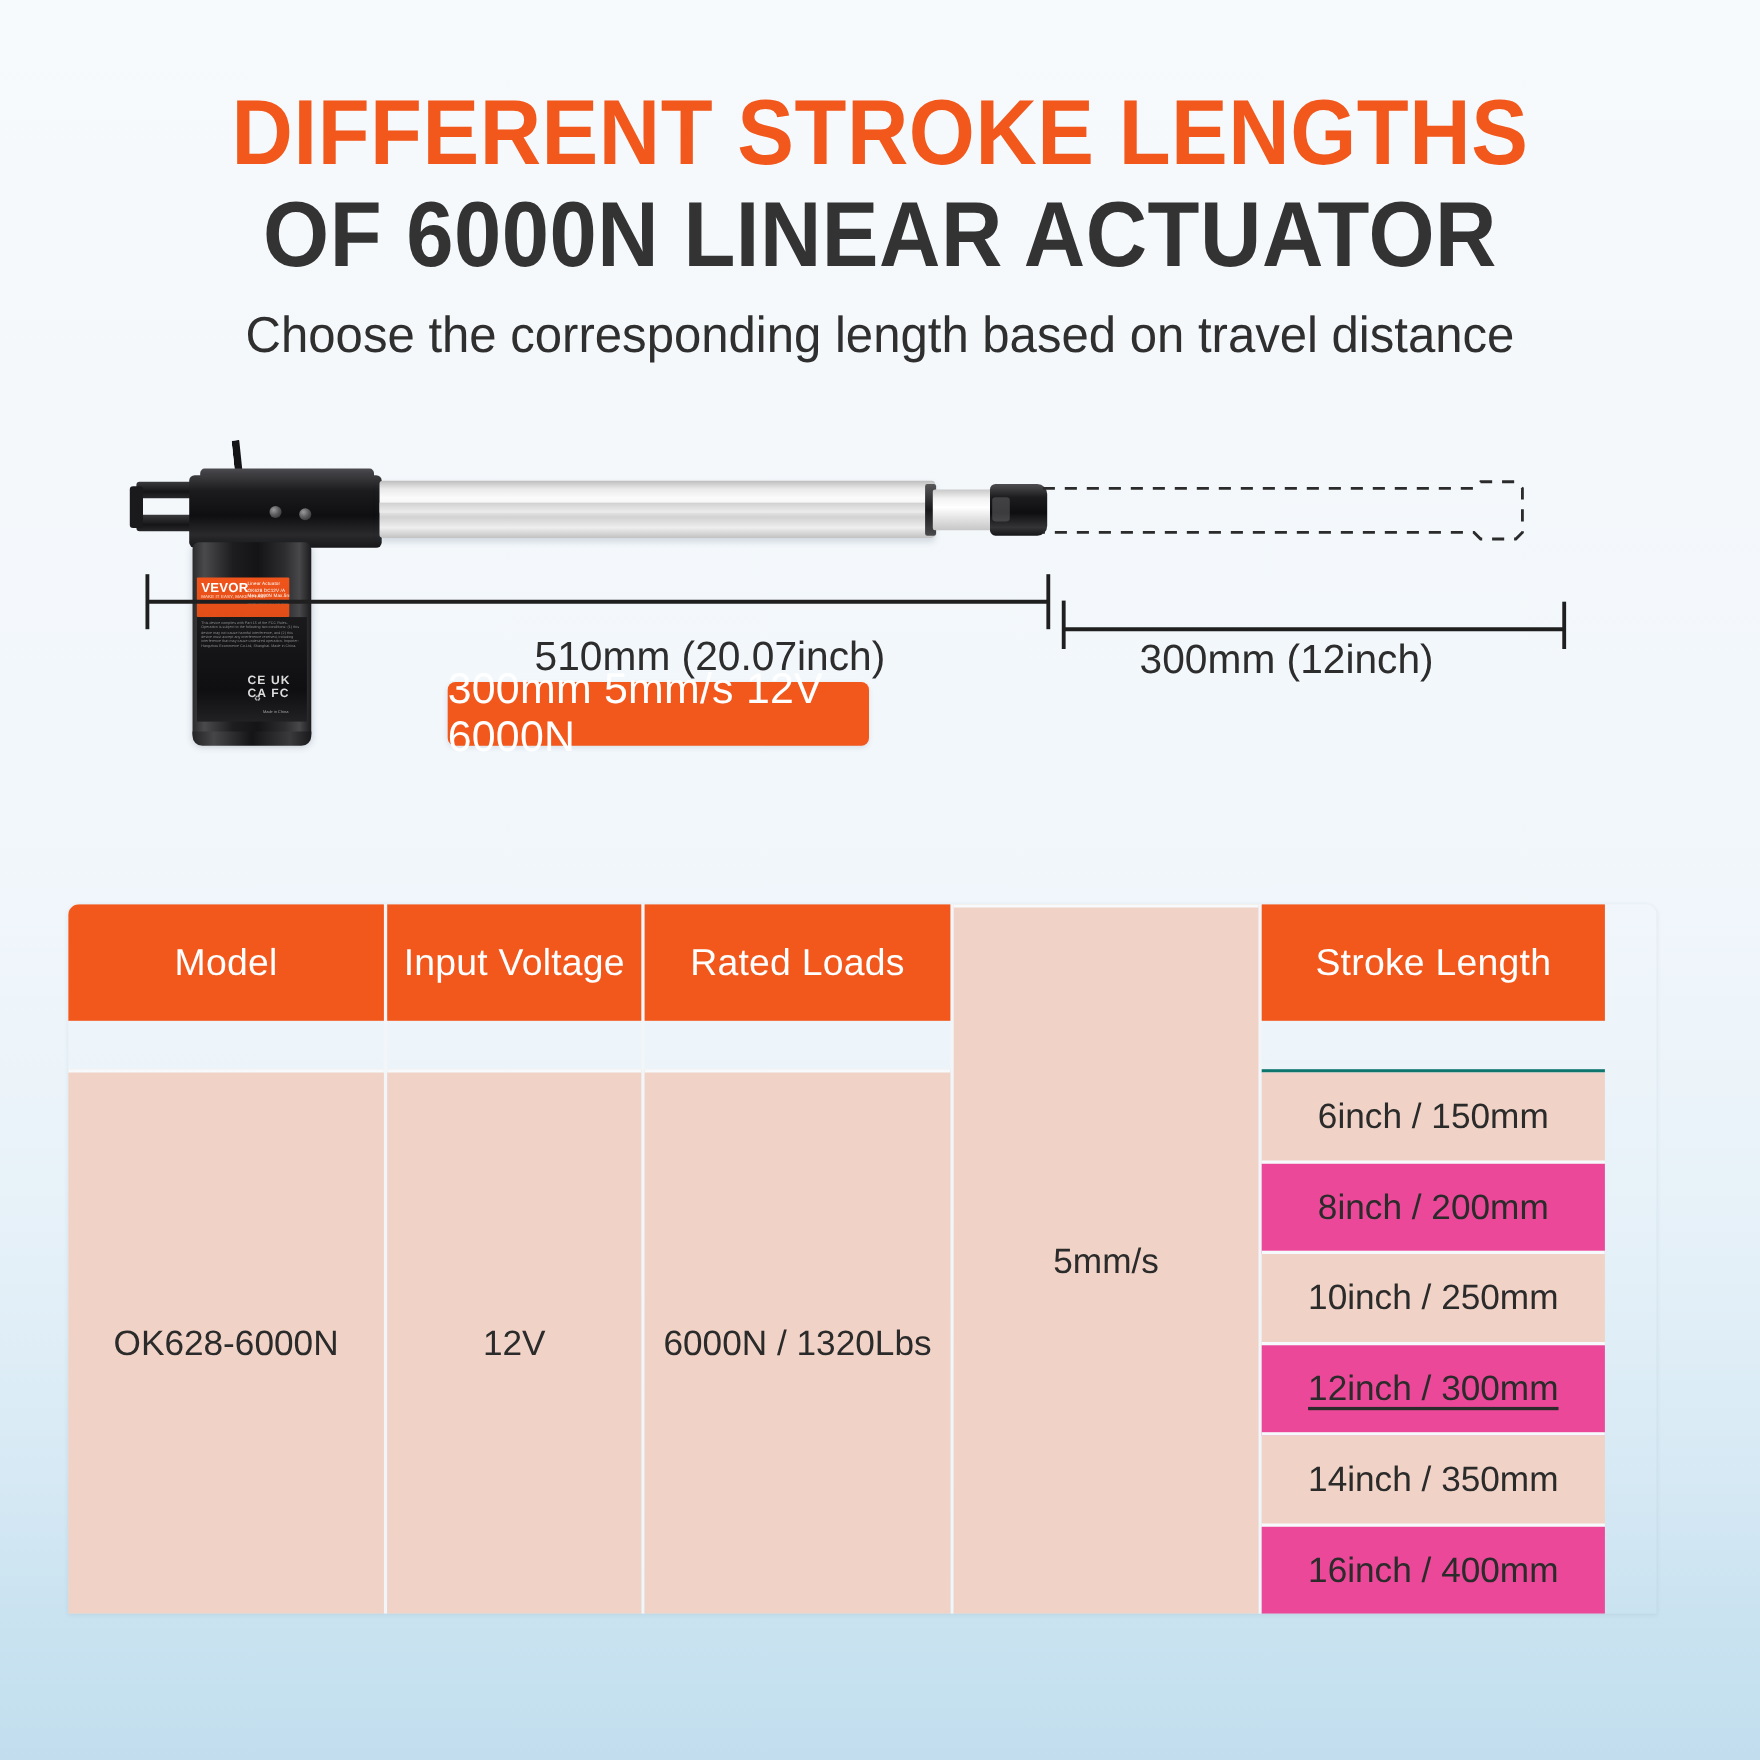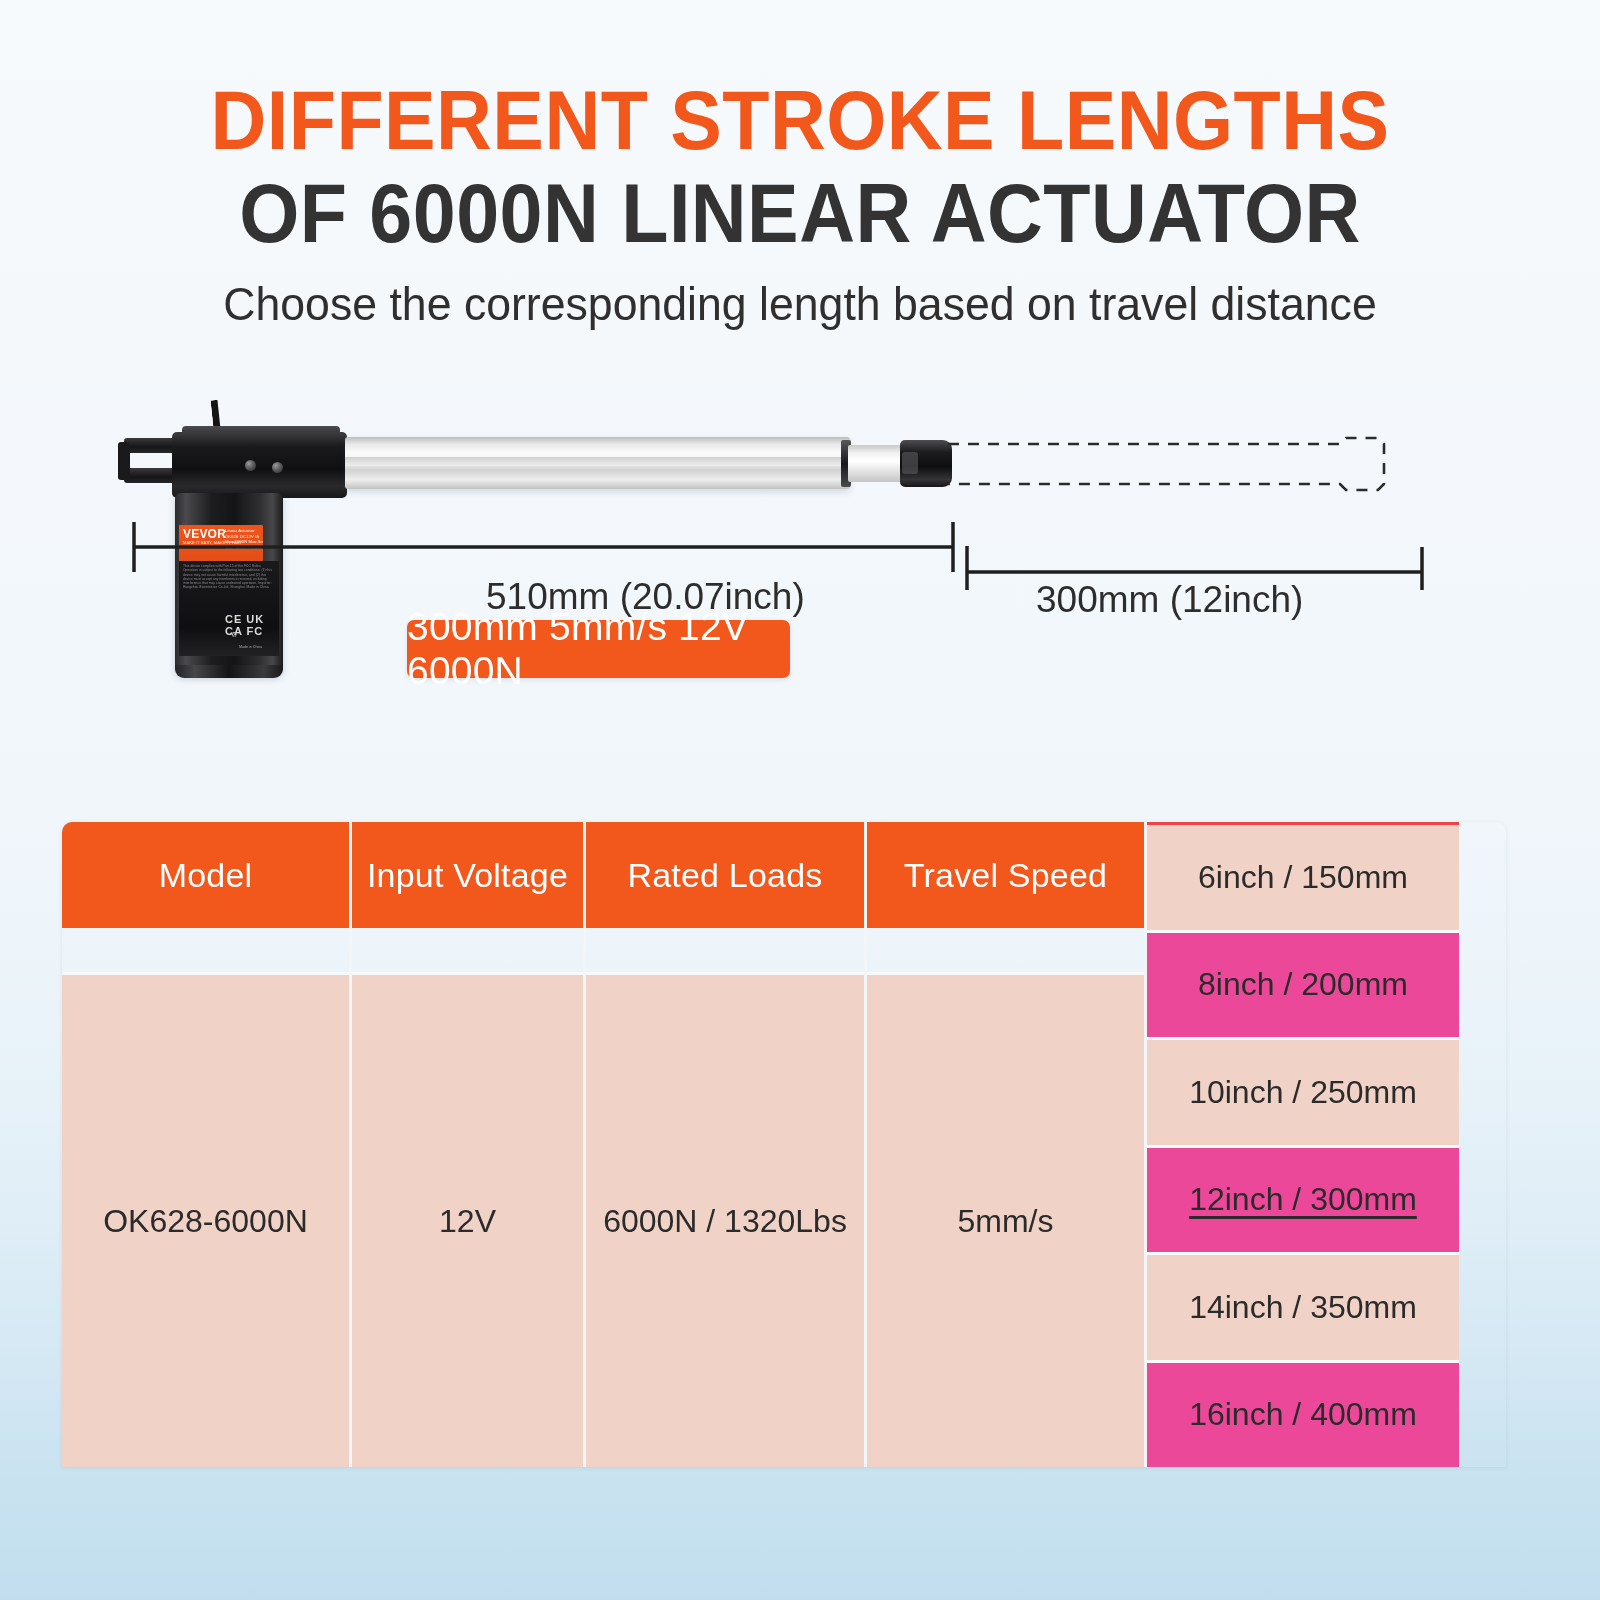--- a/index.html
+++ b/index.html
@@ -419,21 +419,21 @@
     font-size: 32px;
     color: #2b2b2b;
     border-top: 3px solid #f7fafc;
     white-space: nowrap;
   }
 
   .stroke-body {
     flex: 1;
     display: flex;
     flex-direction: column;
-    border-top: 3px solid #ef4444;
+    border-top: 3px solid #0f766e;
   }
 
   .stroke-cell {
     flex: 1;
     display: flex;
     align-items: center;
     justify-content: center;
     font-size: 32px;
     color: #2b2b2b;
     border-bottom: 3px solid #f7fafc;
@@ -528,25 +528,25 @@
     <div class="col-head">Input Voltage</div>
     <div class="col-body">12V</div>
   </div>
 
   <div class="col col-loads">
     <div class="col-head">Rated Loads</div>
     <div class="col-body">6000N / 1320Lbs</div>
   </div>
 
   <div class="col col-speed">
-    <div class="col-head">Travel Speed</div>
     <div class="col-body">5mm/s</div>
   </div>
 
   <div class="col col-stroke">
+    <div class="col-head">Stroke Length</div>
     <div class="stroke-body">
       <div class="stroke-cell shade-a">
           <span>6inch / 150mm</span>
         </div>
       <div class="stroke-cell shade-b">
           <span>8inch / 200mm</span>
         </div>
       <div class="stroke-cell shade-a">
           <span>10inch / 250mm</span>
         </div>

